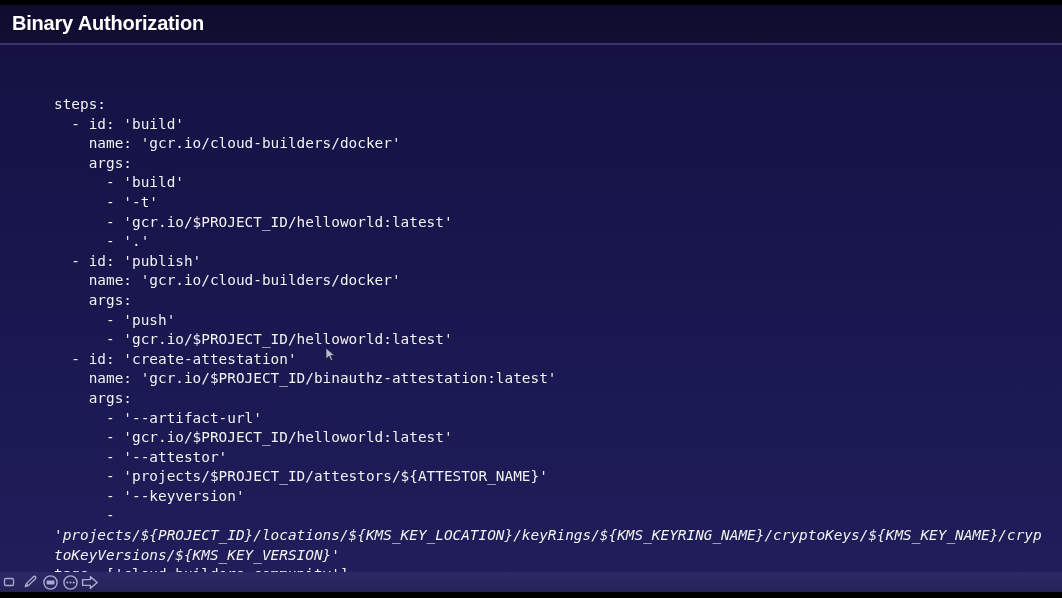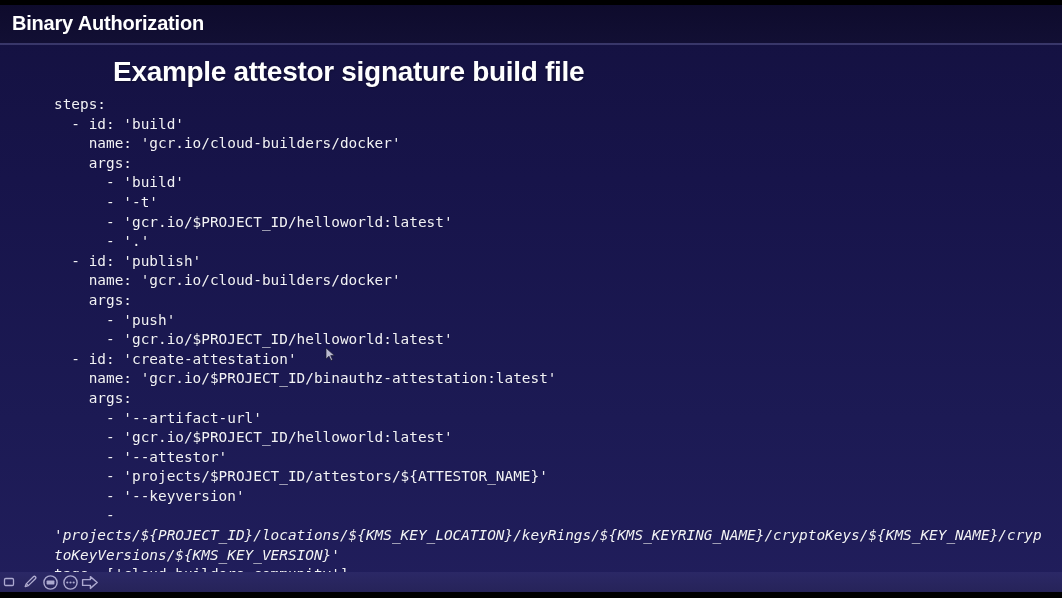--- a/index.html
+++ b/index.html
@@ -157,21 +157,20 @@
 <body>
 
 <div id="slide">
 
   <div class="top-black-band"></div>
 
   <div class="header-bar"></div>
   <div class="header-title">Binary Authorization</div>
   <div class="header-underline"></div>
 
-  <div class="slide-title">Example attestor signature build file</div>
 
   <div class="code-block" id="code-block"><div class="code-line">steps:</div><div class="code-line">  - id: 'build'</div><div class="code-line">    name: 'gcr.io/cloud-builders/docker'</div><div class="code-line">    args:</div><div class="code-line">      - 'build'</div><div class="code-line">      - '-t'</div><div class="code-line">      - 'gcr.io/$PROJECT_ID/helloworld:latest'</div><div class="code-line">      - '.'</div><div class="code-line">  - id: 'publish'</div><div class="code-line">    name: 'gcr.io/cloud-builders/docker'</div><div class="code-line">    args:</div><div class="code-line">      - 'push'</div><div class="code-line">      - 'gcr.io/$PROJECT_ID/helloworld:latest'</div><div class="code-line">  - id: 'create-attestation'</div><div class="code-line">    name: 'gcr.io/$PROJECT_ID/binauthz-attestation:latest'</div><div class="code-line">    args:</div><div class="code-line">      - '--artifact-url'</div><div class="code-line">      - 'gcr.io/$PROJECT_ID/helloworld:latest'</div><div class="code-line">      - '--attestor'</div><div class="code-line">      - 'projects/$PROJECT_ID/attestors/${ATTESTOR_NAME}'</div><div class="code-line">      - '--keyversion'</div><div class="code-line">      -</div><div class="code-line wrapped">'projects/${PROJECT_ID}/locations/${KMS_KEY_LOCATION}/keyRings/${KMS_KEYRING_NAME}/cryptoKeys/${KMS_KEY_NAME}/cryptoKeyVersions/${KMS_KEY_VERSION}'</div><div class="code-line">tags: ['cloud-builders-community']</div></div>
 
   <svg class="cursor" viewBox="0 0 12 16" style="left: 325px; top: 347px;">
     <path d="M1,1 L1,12 L4,9.2 L6,13.5 L7.6,12.8 L5.7,8.6 L9.5,8.6 Z" fill="#d8d8e8" stroke="#1a1a2a" stroke-width="0.7"></path>
   </svg>
 
   <div class="toolbar">
     <div class="toolbar-icons">
 

